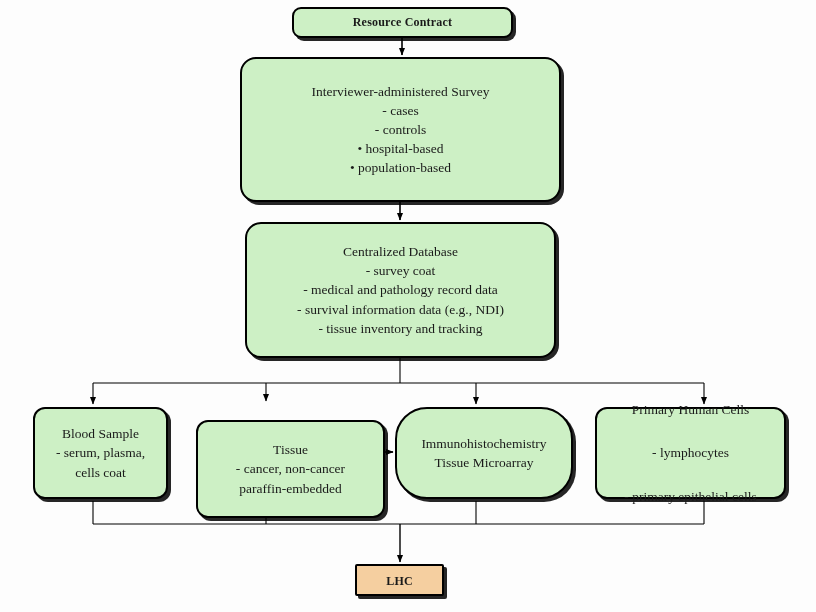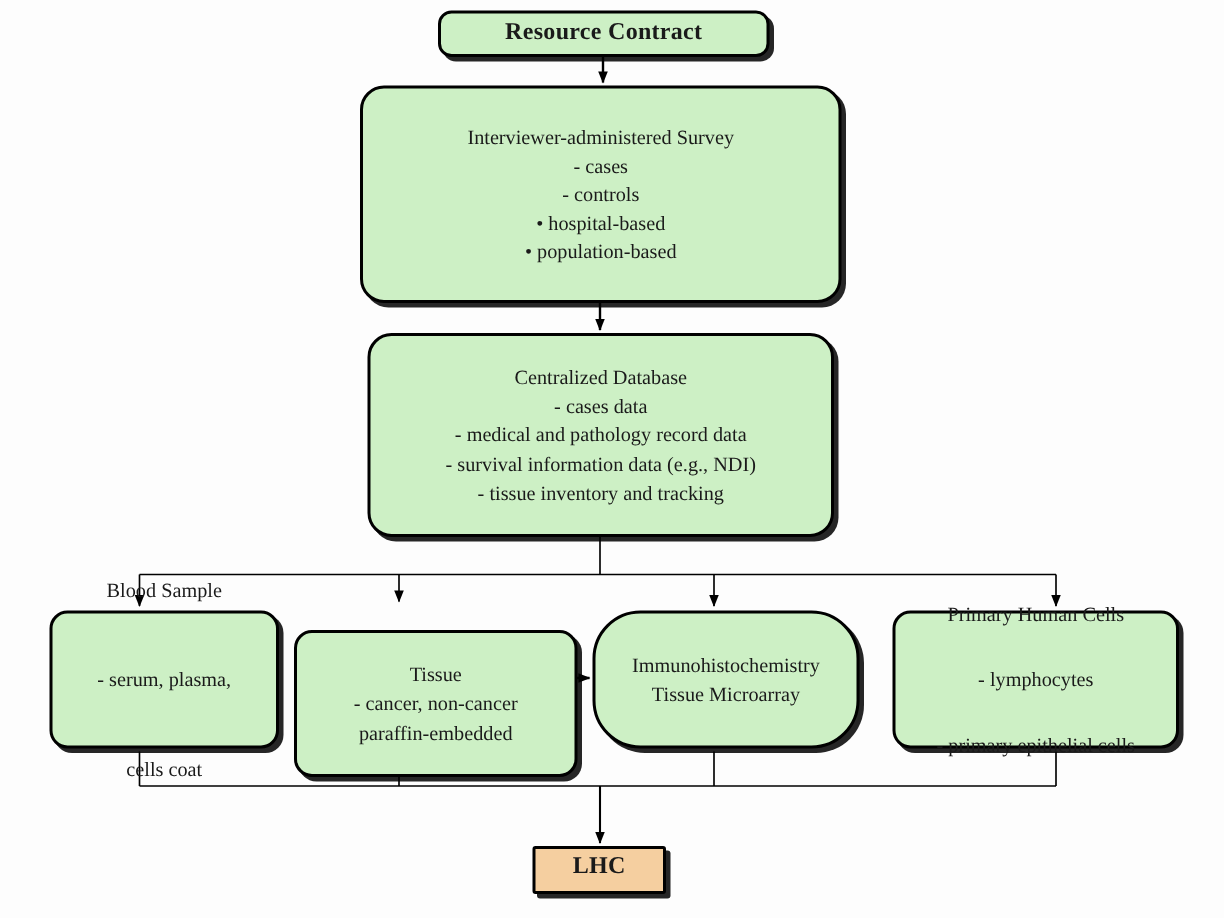--- a/index.html
+++ b/index.html
@@ -43,42 +43,42 @@
     font-size: 13.5px;
     line-height: 1.42;
     padding: 4px 6px;
   }
   .node .ln {
     display: block;
     white-space: nowrap;
   }
   .node.title-only {
     font-weight: bold;
-    font-size: 16px;
+    font-size: 12px;
     letter-spacing: 0.2px;
   }
   
   #node-resource-contract {
     left: 292px;  top: 7px;
     width: 221px; height: 31px;
     border-radius: 9px;
   }
   #node-survey {
     left: 240px; top: 57px;
     width: 321px; height: 145px;
     border-radius: 16px;
   }
   #node-database {
     left: 245px; top: 222px;
     width: 311px; height: 136px;
     border-radius: 16px;
   }
   #node-blood {
     left: 33px;  top: 407px;
-    width: 153px; height: 92px; gap: 40px;
+    width: 135px; height: 92px;
   }
   #node-tissue {
     left: 196px; top: 420px;
     width: 189px; height: 98px;
   }
   #node-ihc {
     left: 395px; top: 407px;
     width: 178px; height: 92px; border-radius: 32px;
   }
   #node-cells {
@@ -138,21 +138,21 @@
   <div class="node" id="node-survey">
     <span class="ln">Interviewer-administered Survey</span>
     <span class="ln">- cases</span>
     <span class="ln">- controls</span>
     <span class="ln">• hospital-based</span>
     <span class="ln">• population-based</span>
   </div>
 
   <div class="node" id="node-database">
     <span class="ln">Centralized Database</span>
-    <span class="ln">- cases data</span>
+    <span class="ln">- survey coat</span>
     <span class="ln">- medical and pathology record data</span>
     <span class="ln">- survival information data (e.g., NDI)</span>
     <span class="ln">- tissue inventory and tracking</span>
   </div>
 
   <div class="node" id="node-blood">
     <span class="ln">Blood Sample</span>
     <span class="ln">- serum, plasma,</span>
     <span class="ln">cells coat</span>
   </div>

